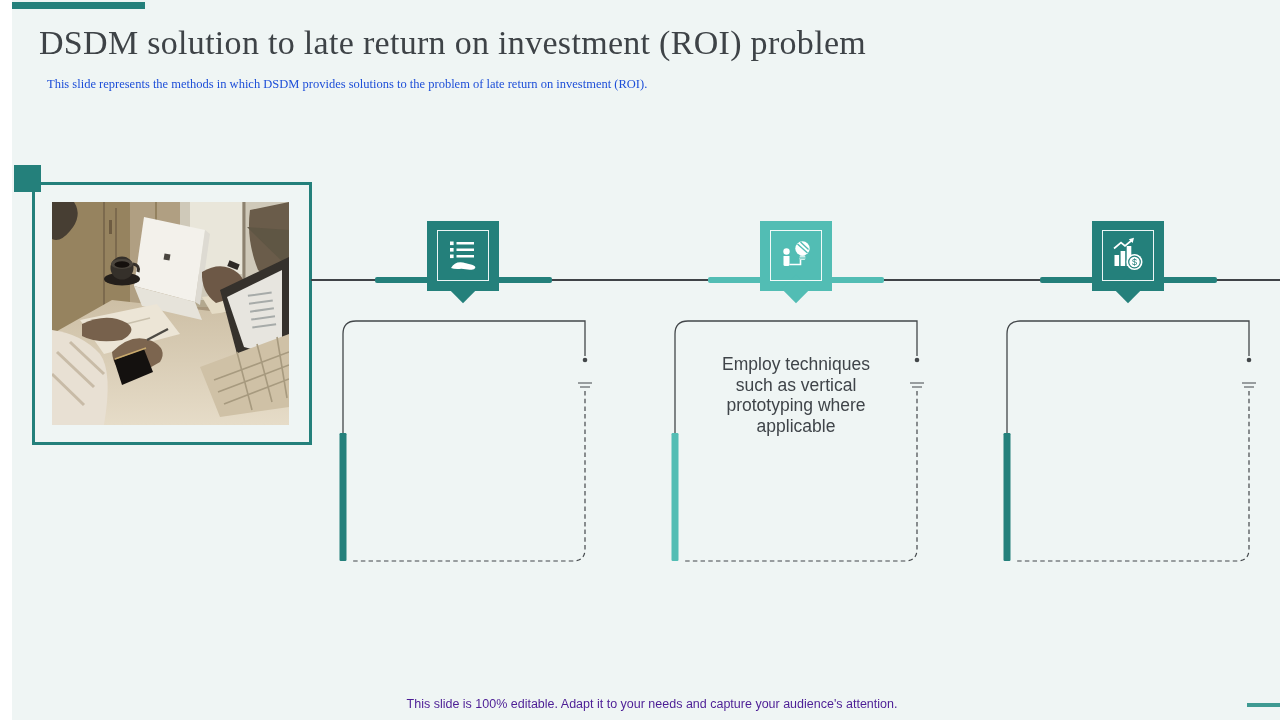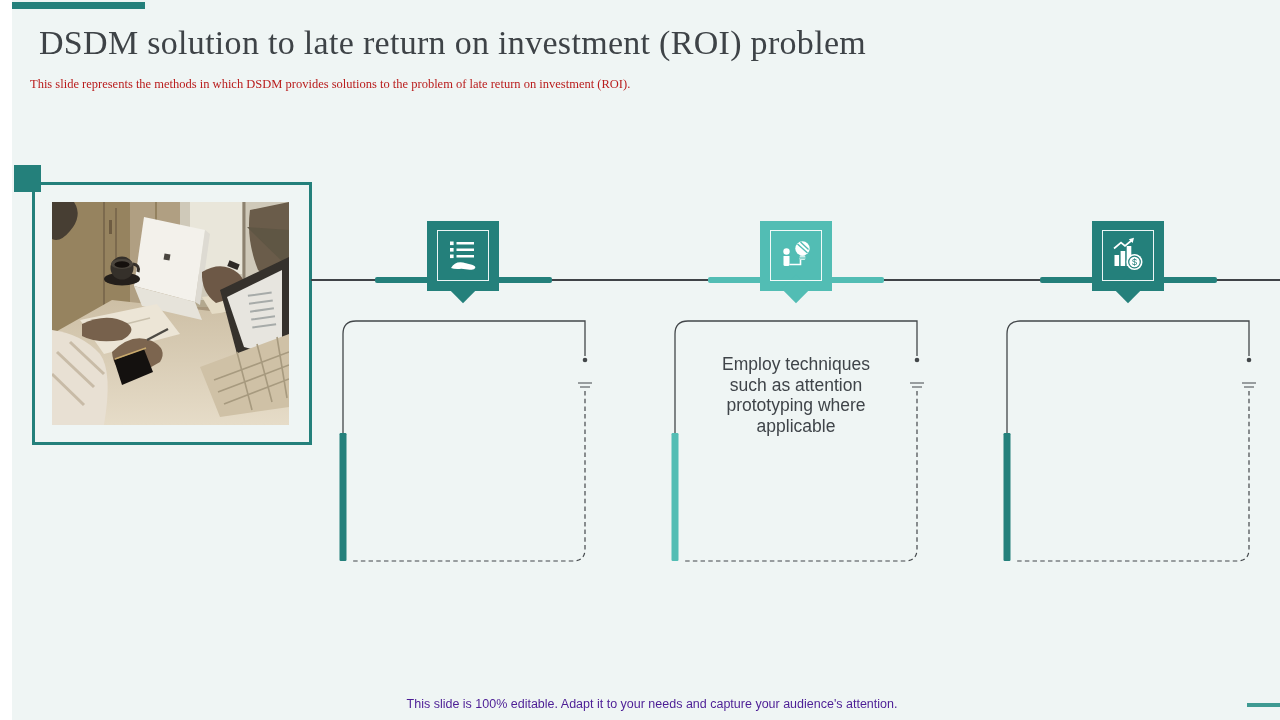--- a/index.html
+++ b/index.html
@@ -12,23 +12,23 @@
   .abs { position:absolute; }
 
   
   .top-bar { left:0; top:2px; width:133px; height:7px; }
   .title {
     left:27px; top:24px; width:1000px;
     font-family:"Liberation Serif", serif;
     font-size:34px; color:#3e4347; letter-spacing:0.3px;
   }
   .subtitle {
-    left:18px; top:77px; width:900px;
+    left:35px; top:77px; width:900px;
     font-family:"Liberation Serif", serif;
-    font-size:12.5px; color:#b91c1c;
+    font-size:12.5px; color:#1d4ed8;
   }
 
   
   .deco-square { left:2px; top:165px; width:27px; height:27px; }
   .photo-frame {
     left:20px; top:182px; width:280px; height:263px;
     box-sizing:border-box; border:3px solid #217e7a; background:transparent;
   }
   .photo { left:40px; top:202px; width:237px; height:223px; }
 
@@ -210,21 +210,21 @@
     <svg class="border" width="244" height="243" viewBox="0 0 244 243">
       <path d="M1 120 L1 14 Q1 1 14 1 L243 1 L243 36" fill="none" stroke="#43474a" stroke-width="1.3"></path>
       <circle cx="243" cy="40" r="2.3" fill="#43474a"></circle>
       <path d="M236 63 L250 63 M238 67 L248 67" stroke="#43474a" stroke-width="1.2" fill="none"></path>
       <path d="M243 71 L243 229 Q243 241 231 241 L9 241" fill="none" stroke="#43474a" stroke-width="1.2" stroke-dasharray="4.5 3.2"></path>
       <g style="color: rgb(82, 189, 180);">
           <rect x="-2.5" y="113" width="7" height="128" rx="1.2" fill="currentColor"></rect>
         </g>
     </svg>
     <div class="text">Employ techniques
-such as attention
+such as vertical
 prototyping where
 applicable</div>
   </div>
 
   <div class="abs card c3">
     <svg class="border" width="244" height="243" viewBox="0 0 244 243">
       <path d="M1 120 L1 14 Q1 1 14 1 L243 1 L243 36" fill="none" stroke="#43474a" stroke-width="1.3"></path>
       <circle cx="243" cy="40" r="2.3" fill="#43474a"></circle>
       <path d="M236 63 L250 63 M238 67 L248 67" stroke="#43474a" stroke-width="1.2" fill="none"></path>
       <path d="M243 71 L243 229 Q243 241 231 241 L9 241" fill="none" stroke="#43474a" stroke-width="1.2" stroke-dasharray="4.5 3.2"></path>

